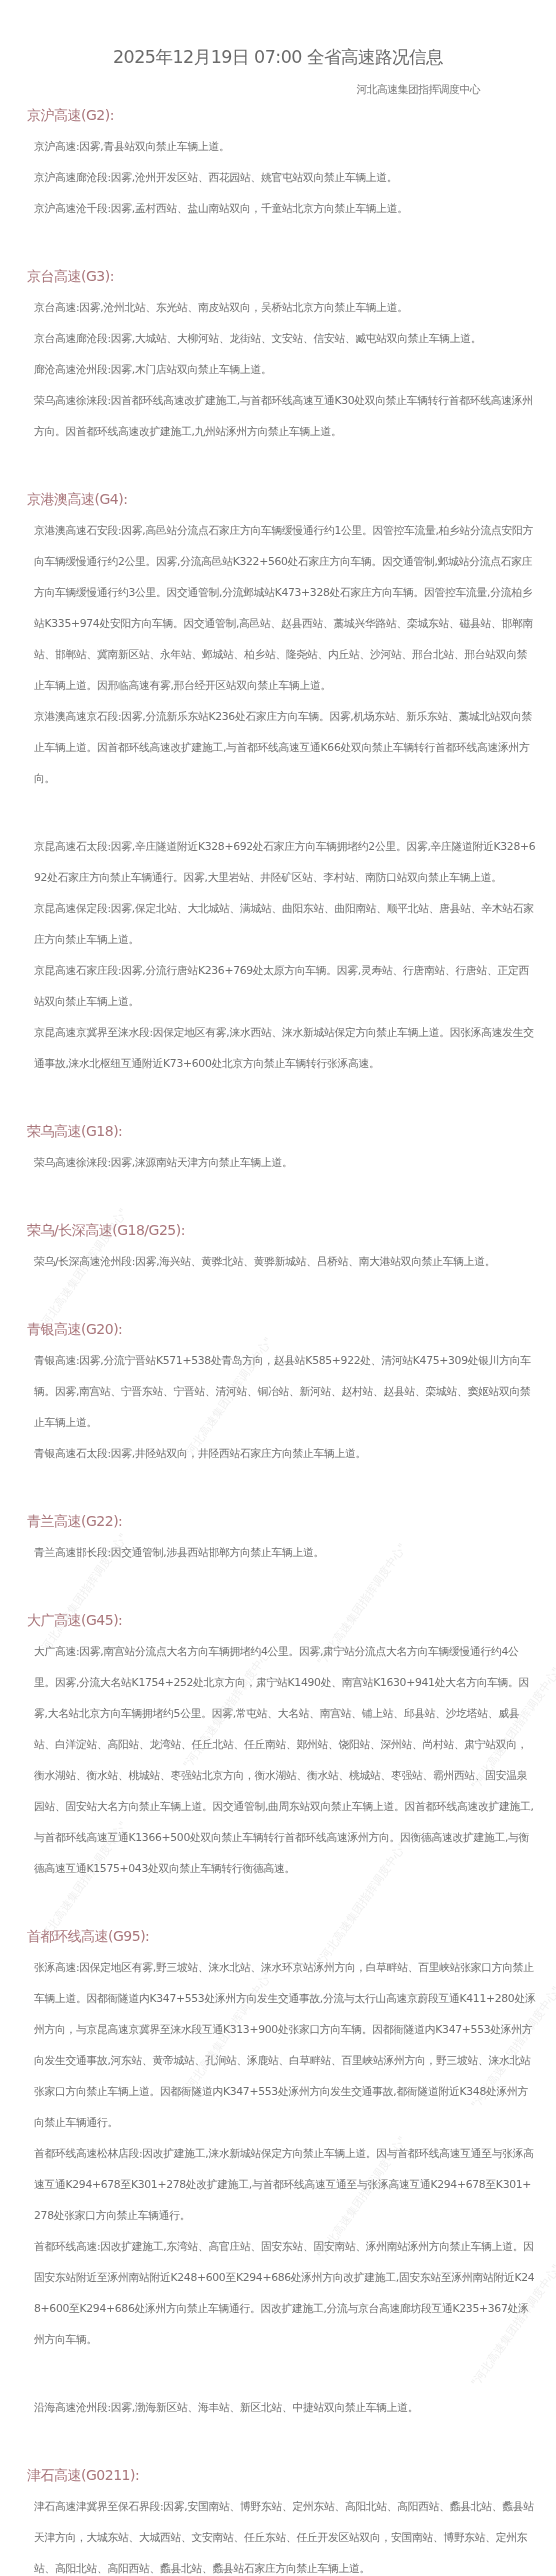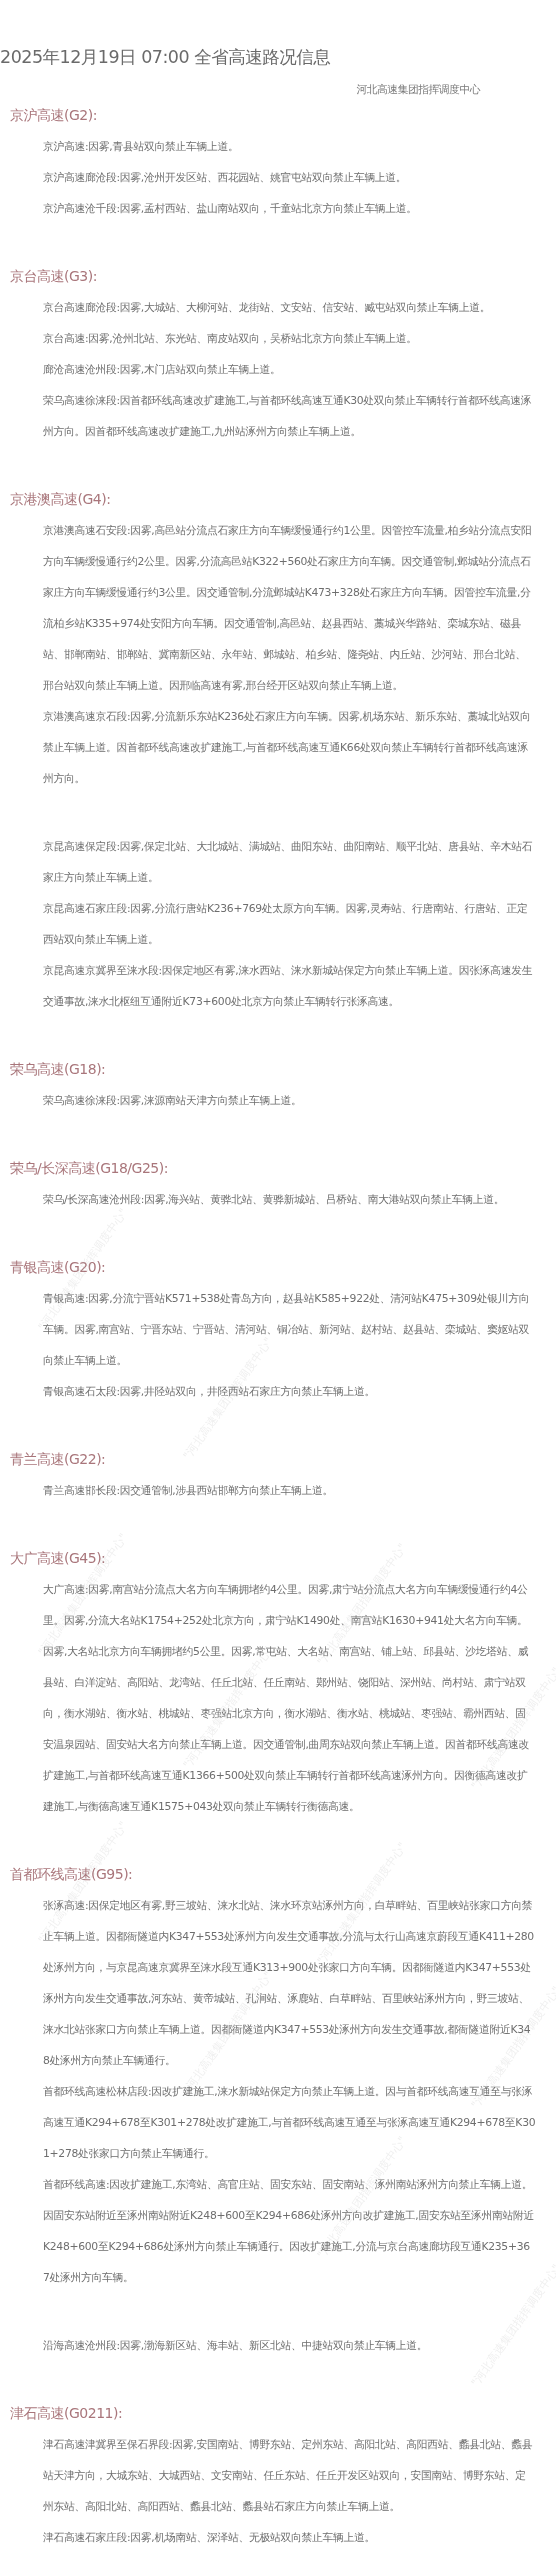--- a/index.html
+++ b/index.html
@@ -1,52 +1,53 @@
 <!DOCTYPE html>
 <html style="font-size:8.2px"><head>
 <meta charset="utf-8">
 <style>
   html,body{margin:0;padding:0;background:#ffffff;}
   body{width:556px;font-family:"DejaVu Sans","Liberation Sans",sans-serif;color:#6b6b6b;position:relative;overflow-x:hidden;}
   .page{position:relative;width:556px;padding:0 0 20.6px 0;box-sizing:border-box;}
-  .title{font-size:17.5px;color:#6a6a6a;padding-top:45px;letter-spacing:-0.5px;}
+  .title{text-align:center;font-size:17.5px;color:#6a6a6a;padding-top:45px;letter-spacing:-0.5px;}
   .issuer{text-align:right;font-size:10.8px;color:#7a7a7a;padding-right:76px;margin-top:14.4px;letter-spacing:-0.5px;font-family:Liberation Mono, monospace;}
   .section{margin-top:37px;}
   .section:first-of-type{margin-top:3.1px;}
-  .heading{font-size:14px;color:#a9767b;padding-left:10px;line-height:31px;letter-spacing:-0.5px;}
-  .item{font-size:10.8px;color:#6e6e6e;padding-left:43px;padding-right:20.6px;line-height:31px;letter-spacing:-0.3px;word-break:break-all;}
+  .heading{font-size:14px;color:#a9767b;padding-left:27px;line-height:31px;letter-spacing:-0.5px;}
+  .item{font-size:10.8px;color:#6e6e6e;padding-left:34px;padding-right:20.6px;line-height:31px;letter-spacing:-0.3px;word-break:break-all;}
   .wm{position:absolute;font-size:11.3px;color:rgba(180,180,180,0.22);transform:rotate(-55deg);white-space:nowrap;pointer-events:none;}
 </style>
 </head>
 <body>
 
 <div class="page">
   <div class="title">2025年12月19日 07:00 全省高速路况信息</div>
   <div class="issuer">河北高速集团指挥调度中心</div>
 
   <div id="sections">
       <div class="section">
         <div class="heading">京沪高速(G2):</div>
         <div class="item">京沪高速:因雾,青县站双向禁止车辆上道。</div>
         <div class="item">京沪高速廊沧段:因雾,沧州开发区站、西花园站、姚官屯站双向禁止车辆上道。</div>
         <div class="item">京沪高速沧千段:因雾,孟村西站、盐山南站双向，千童站北京方向禁止车辆上道。</div>
       </div>
       <div class="section">
         <div class="heading">京台高速(G3):</div>
+        <div class="item">京台高速:因雾,沧州北站、东光站、南皮站双向，吴桥站北京方向禁止车辆上道。</div>
         <div class="item">京台高速廊沧段:因雾,大城站、大柳河站、龙街站、文安站、信安站、臧屯站双向禁止车辆上道。</div>
-        <div class="item">京台高速:因雾,沧州北站、东光站、南皮站双向，吴桥站北京方向禁止车辆上道。</div>
         <div class="item">廊沧高速沧州段:因雾,木门店站双向禁止车辆上道。</div>
         <div class="item">荣乌高速徐涞段:因首都环线高速改扩建施工,与首都环线高速互通K30处双向禁止车辆转行首都环线高速涿州方向。因首都环线高速改扩建施工,九州站涿州方向禁止车辆上道。</div>
       </div>
       <div class="section">
         <div class="heading">京港澳高速(G4):</div>
         <div class="item">京港澳高速石安段:因雾,高邑站分流点石家庄方向车辆缓慢通行约1公里。因管控车流量,柏乡站分流点安阳方向车辆缓慢通行约2公里。因雾,分流高邑站K322+560处石家庄方向车辆。因交通管制,邺城站分流点石家庄方向车辆缓慢通行约3公里。因交通管制,分流邺城站K473+328处石家庄方向车辆。因管控车流量,分流柏乡站K335+974处安阳方向车辆。因交通管制,高邑站、赵县西站、藁城兴华路站、栾城东站、磁县站、邯郸南站、邯郸站、冀南新区站、永年站、邺城站、柏乡站、隆尧站、内丘站、沙河站、邢台北站、邢台站双向禁止车辆上道。因邢临高速有雾,邢台经开区站双向禁止车辆上道。</div>
         <div class="item">京港澳高速京石段:因雾,分流新乐东站K236处石家庄方向车辆。因雾,机场东站、新乐东站、藁城北站双向禁止车辆上道。因首都环线高速改扩建施工,与首都环线高速互通K66处双向禁止车辆转行首都环线高速涿州方向。</div>
       </div>
       <div class="section">
+        <div class="item">京昆高速石太段:因雾,辛庄隧道附近K328+692处石家庄方向车辆拥堵约2公里。因雾,辛庄隧道附近K328+692处石家庄方向禁止车辆通行。因雾,大里岩站、井陉矿区站、李村站、南防口站双向禁止车辆上道。</div>
         <div class="item">京昆高速保定段:因雾,保定北站、大北城站、满城站、曲阳东站、曲阳南站、顺平北站、唐县站、辛木站石家庄方向禁止车辆上道。</div>
         <div class="item">京昆高速石家庄段:因雾,分流行唐站K236+769处太原方向车辆。因雾,灵寿站、行唐南站、行唐站、正定西站双向禁止车辆上道。</div>
         <div class="item">京昆高速京冀界至涞水段:因保定地区有雾,涞水西站、涞水新城站保定方向禁止车辆上道。因张涿高速发生交通事故,涞水北枢纽互通附近K73+600处北京方向禁止车辆转行张涿高速。</div>
       </div>
       <div class="section">
         <div class="heading">荣乌高速(G18):</div>
         <div class="item">荣乌高速徐涞段:因雾,涞源南站天津方向禁止车辆上道。</div>
       </div>
       <div class="section">
         <div class="heading">荣乌/长深高速(G18/G25):</div>

